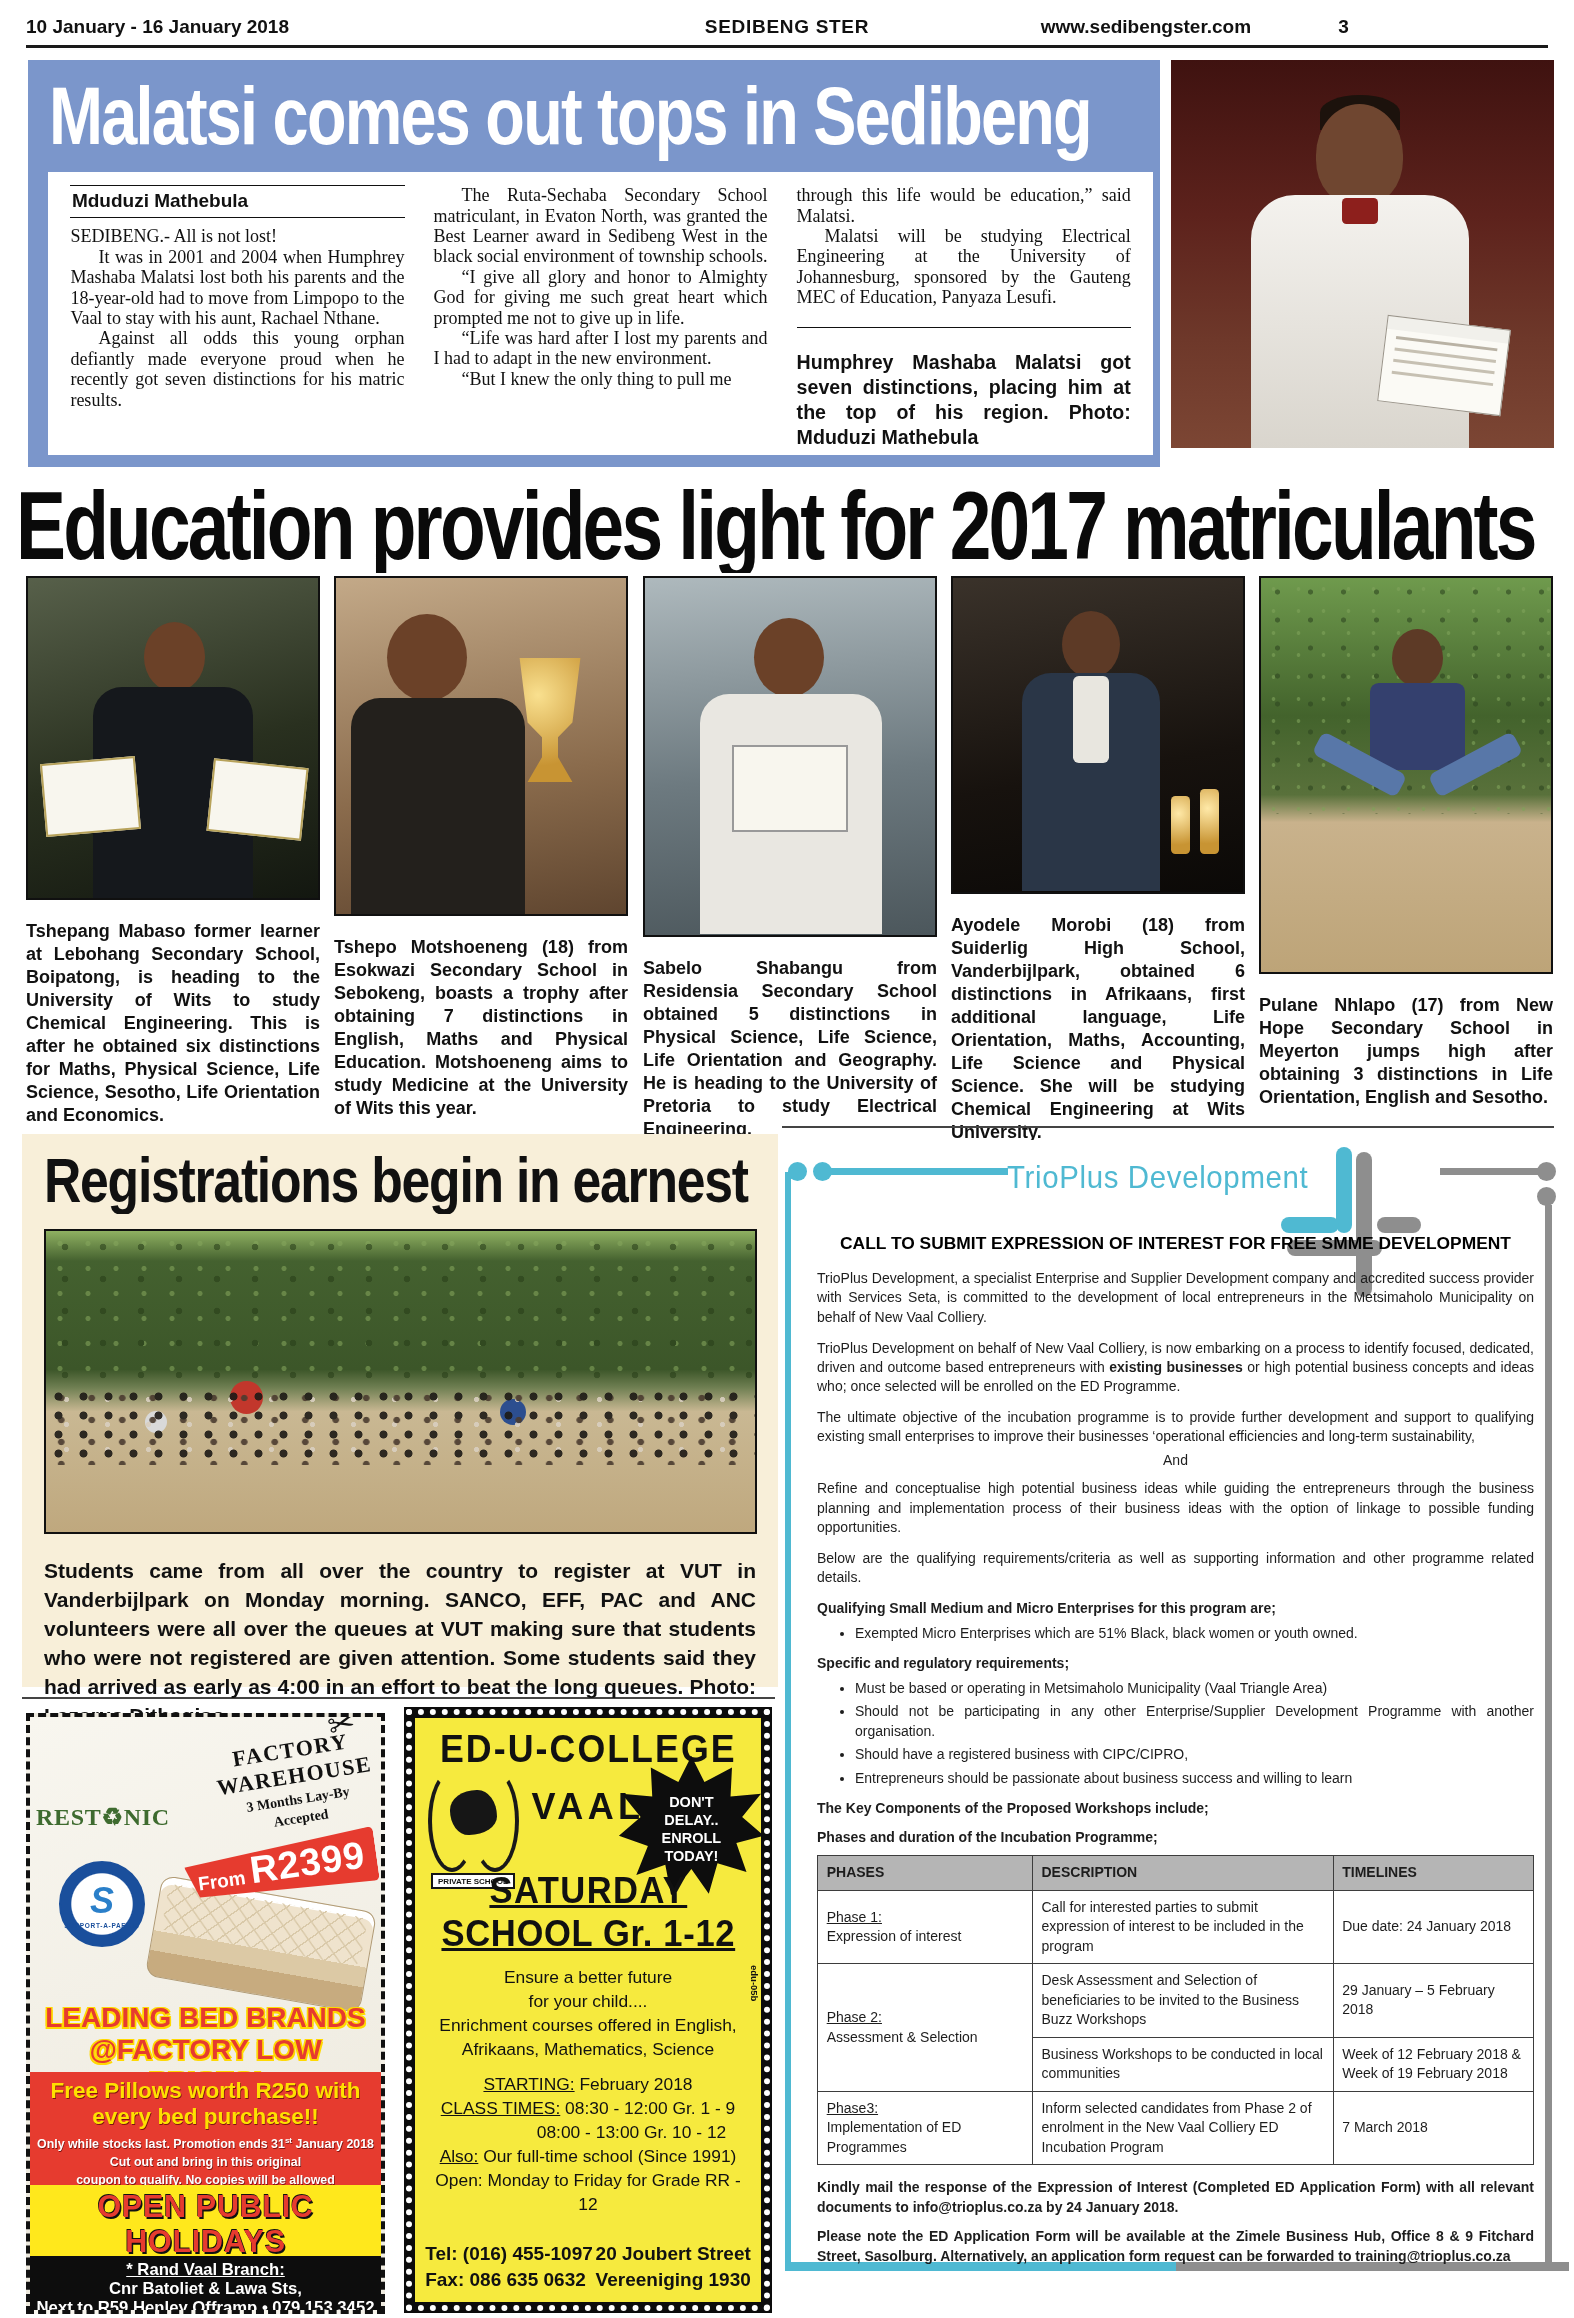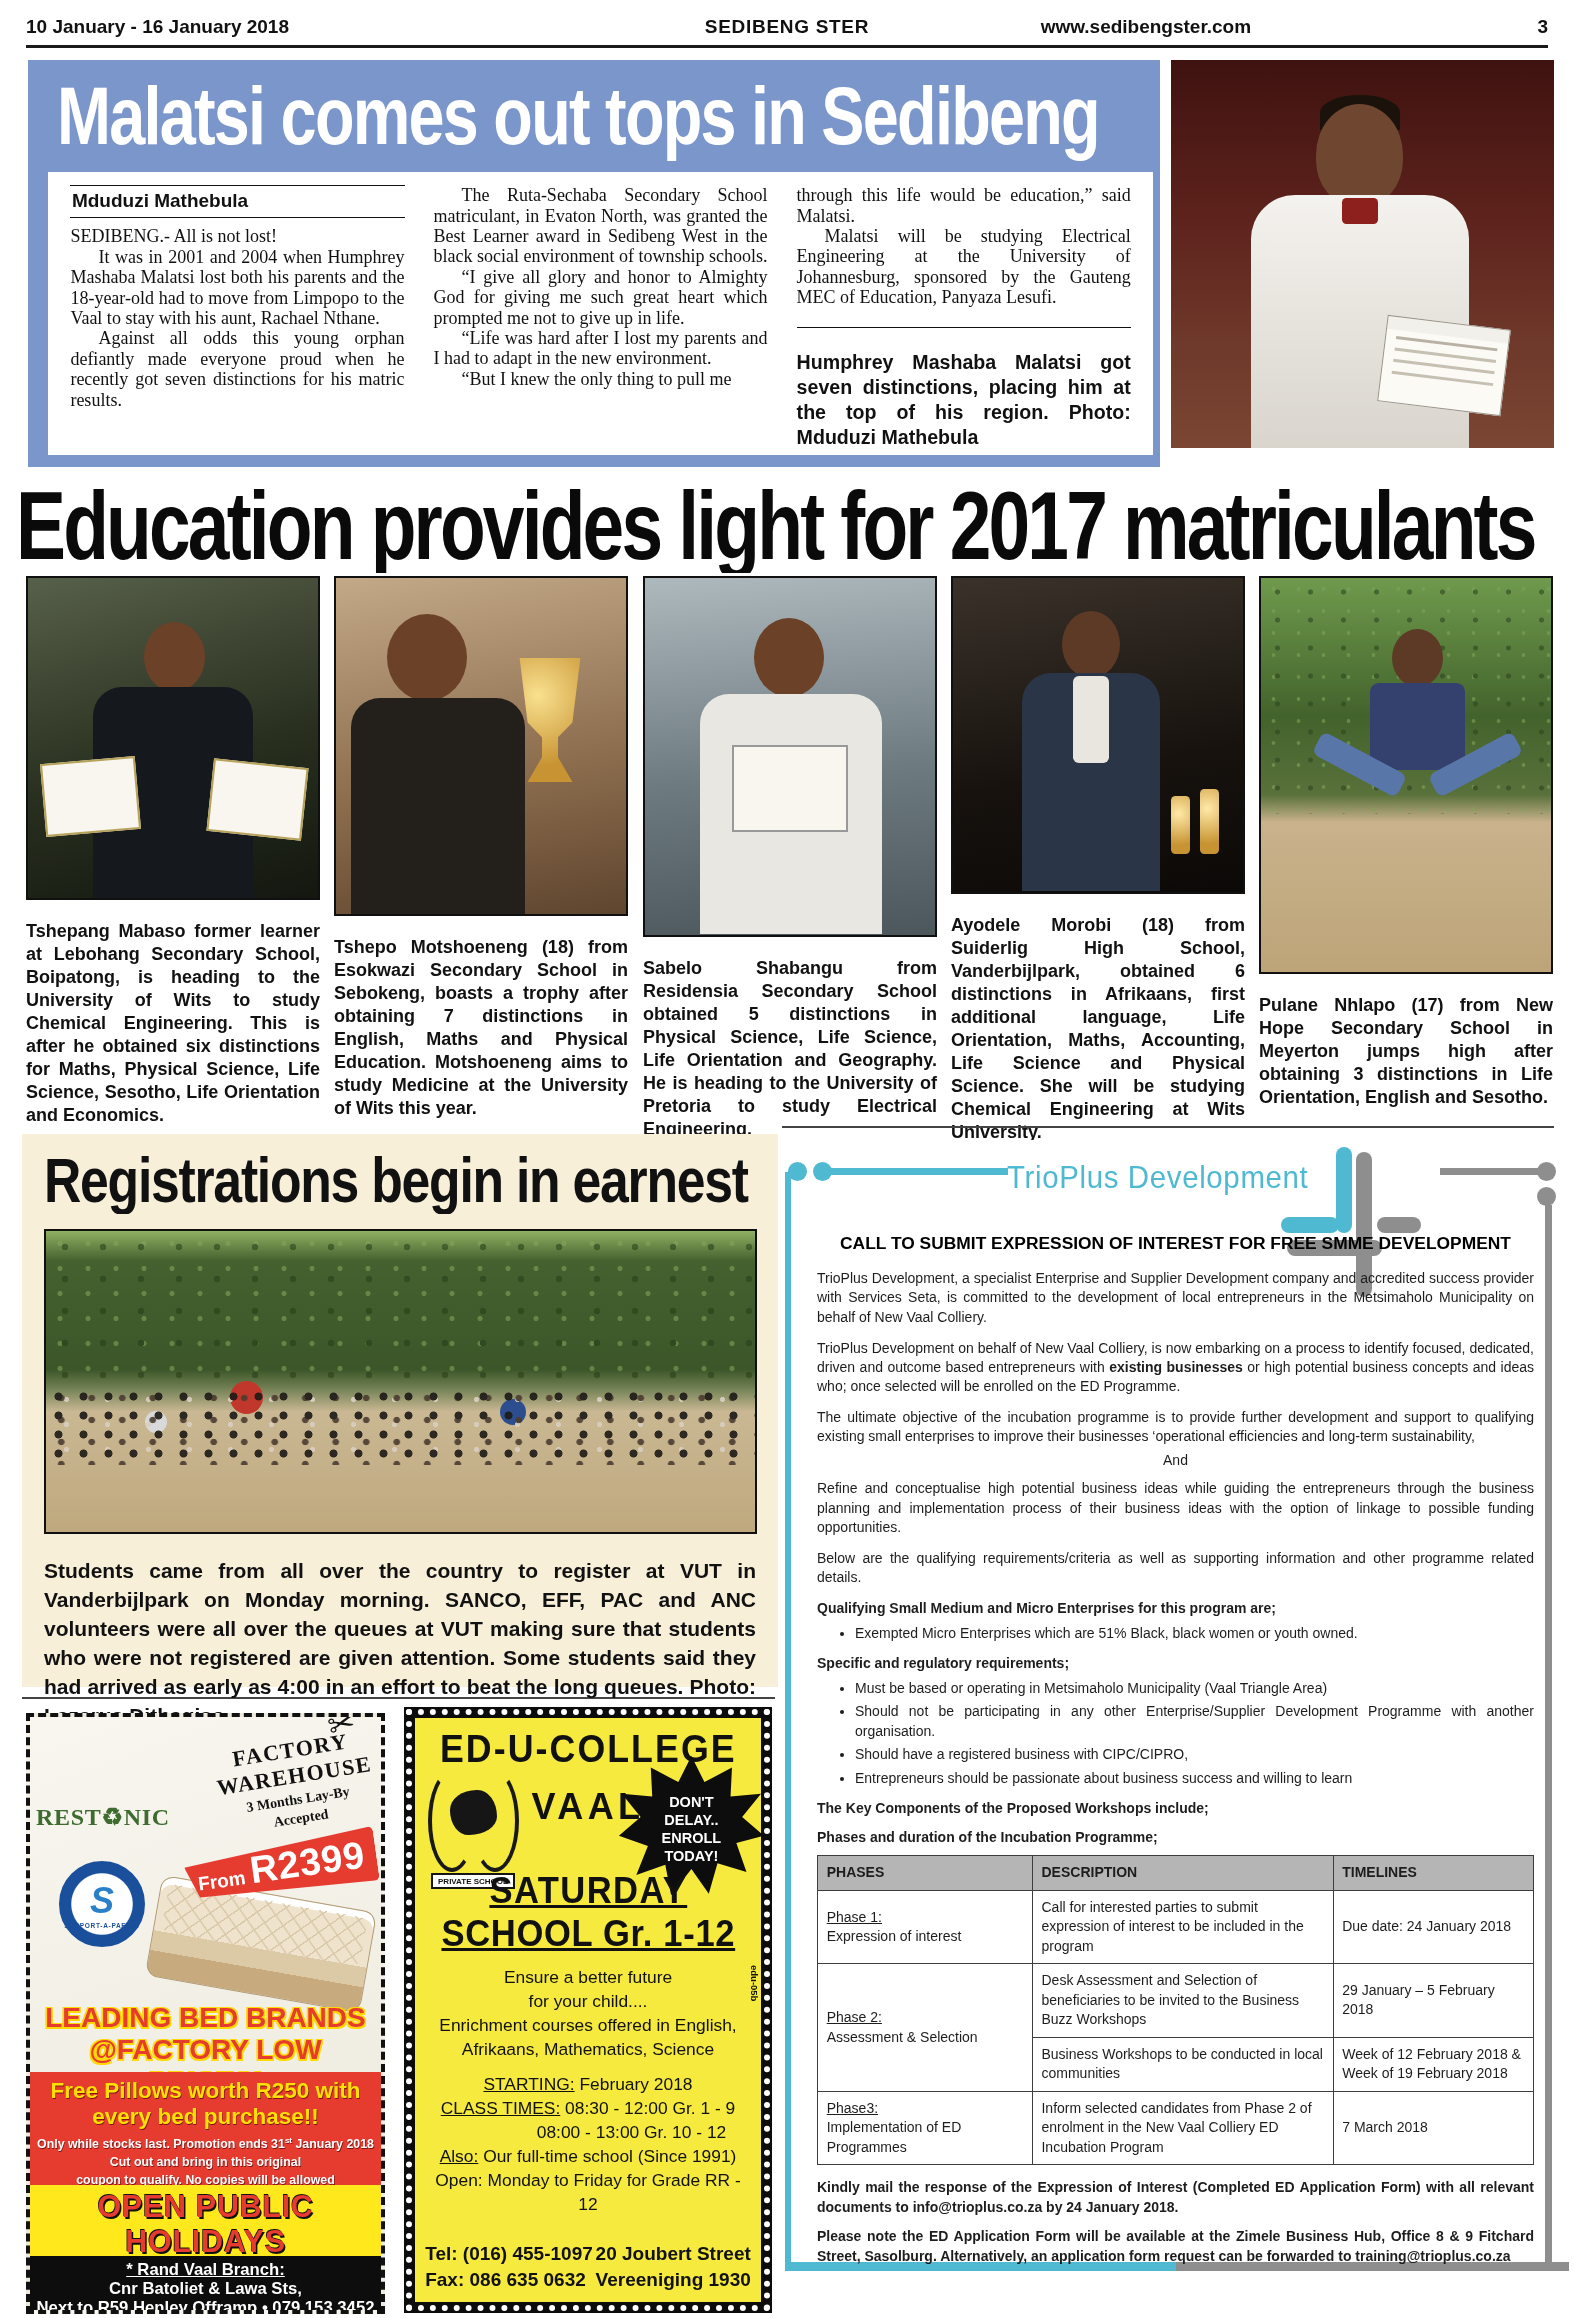--- a/index.html
+++ b/index.html
@@ -11,25 +11,25 @@
   }
   
   .masthead {
     position:absolute; left:26px; right:26px; top:16px;
     display:flex; align-items:baseline;
     font-weight:bold; font-size:19px; letter-spacing:0;
     border-bottom:3.6px solid #1a1a1a; padding-bottom:7.3px;
   }
   .mast-date { flex:1; }
   .mast-title { flex:1; text-align:center; letter-spacing:0.7px; }
-  .mast-right { flex:1; text-align:right; display:flex; justify-content:space-between; gap:65px; }
+  .mast-right { flex:1; text-align:right; display:flex; justify-content:flex-start; gap:87px; }
   
   .malatsi { position:absolute; left:28px; top:60px; width:1132px; height:407px;
     background:#7b96cb; display:flex; flex-direction:column; }
-  .malatsi-headline { height:116px; display:flex; align-items:center; padding-left:29px; overflow:hidden; }
+  .malatsi-headline { height:116px; display:flex; align-items:center; padding-left:21px; overflow:hidden; }
   .malatsi-headline span {
     font-size:81px; font-weight:bold; color:#fff; white-space:nowrap;
     letter-spacing:-2.2px; transform:scaleX(0.80); transform-origin:left center;
   }
   .malatsi-body { flex:1; background:#fff; margin:0 7.3px 11.6px 20.4px; padding:13px 22px 5.8px 22px; }
   .cols { display:flex; gap:29px; height:100%; }
   .col { flex:1; font-family:"Liberation Serif", serif; font-size:18px; line-height:20.4px; text-align:justify; }
   .col p { margin:0; }
   .col p.ind { text-indent:28px; }
   .byline { font-family:"Liberation Sans",sans-serif; font-weight:bold; font-size:19px;

